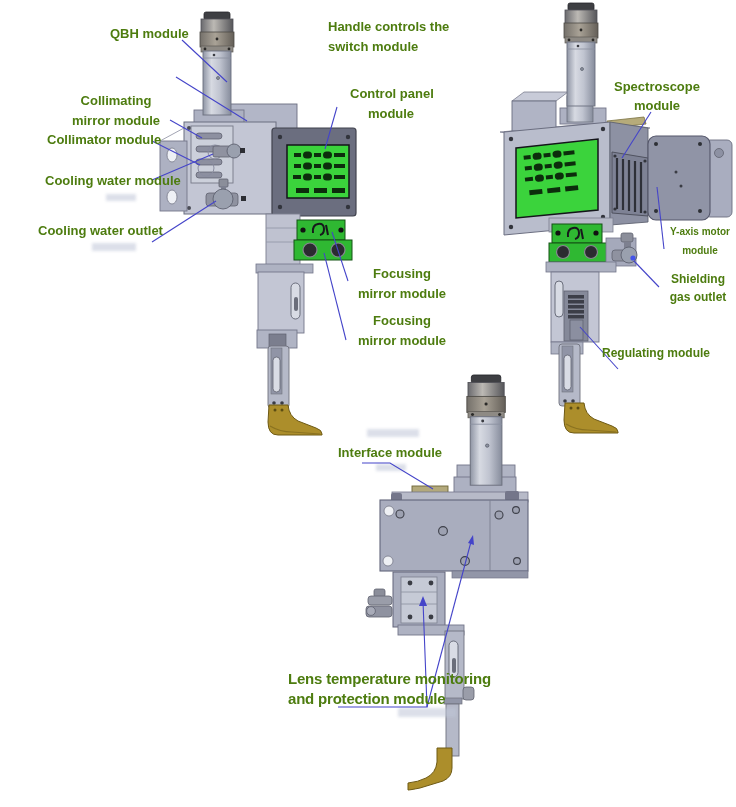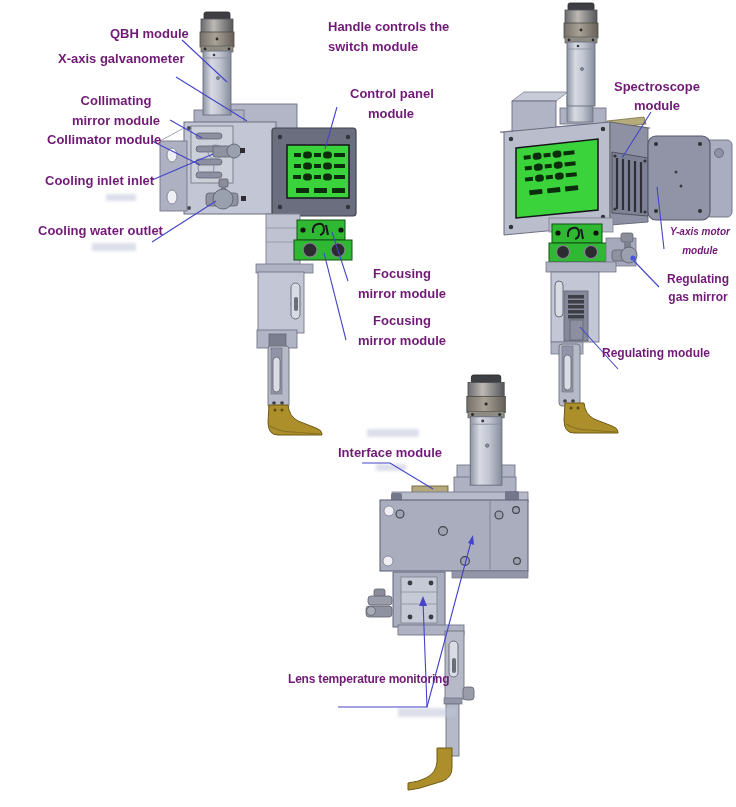--- a/index.html
+++ b/index.html
@@ -1,24 +1,24 @@
 <!DOCTYPE html>
 <html><head>
 <meta charset="utf-8">
 <style>
   html,body{margin:0;padding:0;background:#ffffff;}
   .stage{position:relative;width:736px;height:807px;background:#fff;overflow:hidden;
          font-family:"Liberation Sans",sans-serif;}
   .stage svg{position:absolute;left:0;top:0;z-index:1;}
-  .lbl{position:absolute;z-index:2;color:#701a75;font-weight:bold;font-size:13px;
+  .lbl{position:absolute;z-index:2;color:#4d7c0f;font-weight:bold;font-size:13px;
        line-height:20px;white-space:nowrap;}
   .lbl.center{text-align:center;}
   .lbl.fs12{font-size:12px;line-height:18px;}
-  .lbl.fs10{font-size:10px;line-height:19px;font-style:italic;}
-  .lbl.fs105{font-size:12px;line-height:20px;letter-spacing:-0.2px;}
+  .lbl.fs10{font-size:10px;line-height:19px;}
+  .lbl.fs105{font-size:15px;line-height:20px;letter-spacing:-0.2px;}
   .lbl.lh19{line-height:19px;}
 </style>
 </head>
 <body>
 
 <div class="stage">
 
 <svg width="736" height="807" viewBox="0 0 736 807">
   <defs>
     <linearGradient id="cylGrad" x1="0" y1="0" x2="1" y2="0">
@@ -328,34 +328,33 @@
     <polygon points="423,596 419,606 427,606" fill="#4444c9" stroke="none"></polygon>
     <polygon points="473,535 474,545 468,543" fill="#4444c9" stroke="none"></polygon>
   </g>
 </svg>
 
 <div class="lbl" style="left:110px;top:24px">
   <span>QBH module</span>
 </div>
 
 <div class="lbl" style="left:58px;top:49px">
-  <div>X-axis galvanometer</div>
 </div>
 
 <div class="lbl center" style="left:70px;top:91px;width:92px">
   <div>Collimating</div>
   <div>mirror module</div>
 </div>
 
 <div class="lbl" style="left:47px;top:130px">
   <span>Collimator module</span>
 </div>
 
 <div class="lbl" style="left:45px;top:171px">
-  <span>Cooling inlet inlet</span>
+  <span>Cooling water module</span>
 </div>
 
 <div class="lbl" style="left:328px;top:17px">
   <div>Handle controls the</div>
   <div>switch module</div>
 </div>
 
 <div class="lbl" style="left:38px;top:221px">
   <span>Cooling water outlet</span>
 </div>
@@ -369,22 +368,22 @@
   <div>Spectroscope</div>
   <div>module</div>
 </div>
 
 <div class="lbl center fs10" style="left:668px;top:222px;width:64px">
   <div>Y-axis motor</div>
   <div>module</div>
 </div>
 
 <div class="lbl center fs12" style="left:662px;top:270px;width:72px">
-  <div>Regulating</div>
-  <div>gas mirror</div>
+  <div>Shielding</div>
+  <div>gas outlet</div>
 </div>
 
 <div class="lbl fs12" style="left:602px;top:344px">
   <span>Regulating module</span>
 </div>
 
 <div class="lbl center" style="left:356px;top:264px;width:92px">
   <div>Focusing</div>
   <div>mirror module</div>
 </div>
@@ -393,15 +392,16 @@
   <div>Focusing</div>
   <div>mirror module</div>
 </div>
 
 <div class="lbl" style="left:338px;top:443px">
   <span>Interface module</span>
 </div>
 
 <div class="lbl center fs105" style="left:288px;top:669px;width:138px">
   <div>Lens temperature monitoring</div>
+  <div>and protection module</div>
 </div>
 
 </div>
 
 </body></html>

